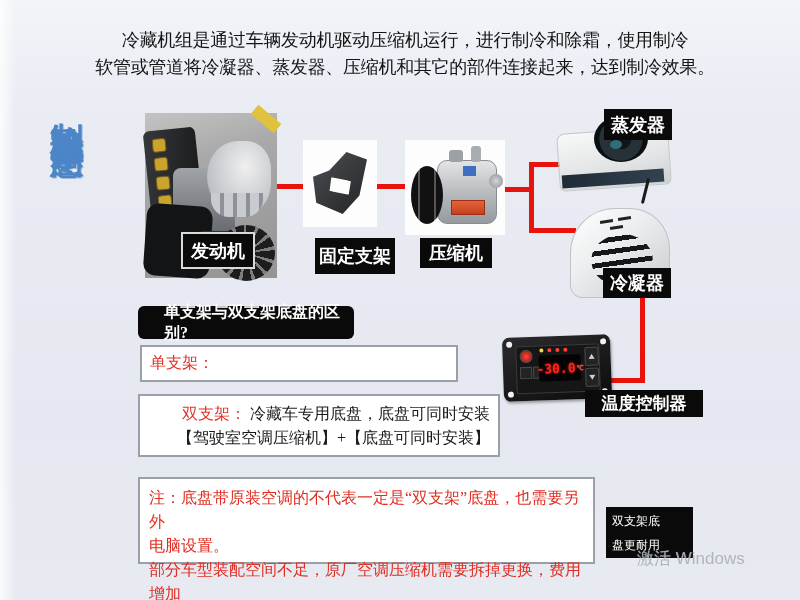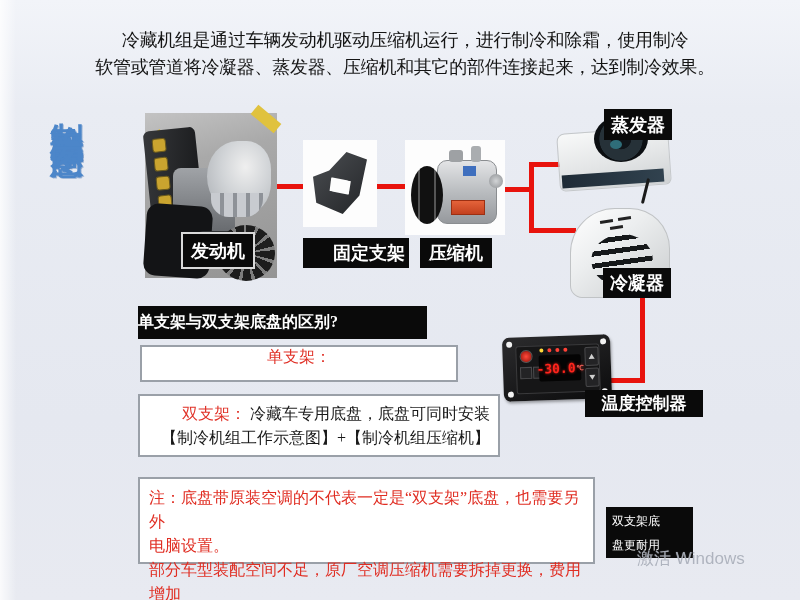--- a/index.html
+++ b/index.html
@@ -43,21 +43,21 @@
   .eng-wheel{left:72px;top:112px;width:58px;height:56px;border-radius:50%;
      background:repeating-conic-gradient(#1d1d1d 0 20deg,#7d7d7d 20deg 28deg);}
   .eng-hub{left:94px;top:134px;width:14px;height:14px;border-radius:50%;background:#b3b3b3;}
   .lbl-engine{left:181px;top:232px;width:70px;height:33px;border:2px solid #d9d9d9;}
   .bracket{left:303px;top:140px;width:74px;height:87px;background:#fdfdfd;}
   .brk-shape{left:10px;top:12px;width:54px;height:62px;
      background:linear-gradient(135deg,#4b4e52,#232528);
      clip-path:polygon(62% 0,100% 12%,86% 70%,55% 100%,6% 82%,0 40%,30% 30%);}
   .brk-hole{left:26px;top:38px;width:22px;height:16px;background:#fdfdfd;transform:rotate(18deg);
      clip-path:polygon(0 15%,90% 0,100% 85%,12% 100%);}
-  .lbl-bracket{left:303px;top:238px;width:80px;height:30px;padding-left:26px;}
+  .lbl-bracket{left:315px;top:238px;width:80px;height:36px;}
   .compressor{left:405px;top:140px;width:100px;height:95px;background:#fdfdfd;}
   .cmp-pulley{left:6px;top:26px;width:32px;height:58px;border-radius:50%;
      background:repeating-linear-gradient(90deg,#111 0 7px,#555 7px 9px,#111 9px 16px);}
   .cmp-body{left:32px;top:20px;width:58px;height:62px;border-radius:10px;border:1px solid #8a8d90;
      background:linear-gradient(180deg,#e3e4e6 0%,#b9bcbf 50%,#96999d 100%);}
   .cmp-fit1{left:44px;top:10px;width:14px;height:12px;border-radius:3px;background:#9ea1a4;}
   .cmp-fit2{left:66px;top:6px;width:10px;height:16px;border-radius:3px;background:#aaadb0;}
   .cmp-blue{left:58px;top:26px;width:13px;height:10px;background:#3f6fbe;}
   .cmp-red{left:46px;top:60px;width:32px;height:13px;border:1px solid #9c2f12;
      background:linear-gradient(#e4633a,#c4411f);}
@@ -96,23 +96,23 @@
      display:flex;align-items:center;justify-content:center;
      font-family:"DejaVu Sans Mono",monospace;font-size:13px;font-weight:bold;color:#ff241c;
      text-shadow:0 0 3px rgba(255,40,30,.85);}
   .ctl-unit{font-size:7px;color:#ff6a60;margin-left:1px;}
   .ctl-arrowbtn{left:82px;width:12px;height:17px;background:#232325;border:1px solid #4a4a4c;border-radius:2px;
      display:flex;align-items:center;justify-content:center;}
   .tri-up{width:0;height:0;border-left:3px solid transparent;border-right:3px solid transparent;border-bottom:5px solid #cfcfcf;}
   .tri-dn{width:0;height:0;border-left:3px solid transparent;border-right:3px solid transparent;border-top:5px solid #cfcfcf;}
   .lbl-controller{left:585px;top:390px;width:118px;height:27px;font-size:17px;}
   
-  .qbar{left:138px;top:306px;width:289px;height:33px;background:#0a0a0a;color:#fff;
-        font-size:16px;font-weight:bold;display:flex;align-items:center;padding-left:0;box-sizing:border-box;z-index:3;}
-  .wbox{background:#fff;border:2px solid #9aa0a8;box-sizing:border-box;color:#1a1a1a;z-index:3;flex-direction:column;}
+  .qbar{left:138px;top:306px;width:216px;height:33px;background:#0a0a0a;color:#fff;
+        font-size:16px;font-weight:bold;display:flex;align-items:center;padding-left:26px;box-sizing:border-box;z-index:3;border-radius:6px;}
+  .wbox{background:#fff;border:2px solid #9aa0a8;box-sizing:border-box;color:#1a1a1a;z-index:3;}
   .single-box{left:140px;top:345px;width:318px;height:37px;font-size:16px;display:flex;align-items:center;padding:0 8px;}
   .double-box{left:138px;top:394px;width:362px;height:63px;font-size:16px;line-height:24px;padding:6px 8px;text-align:right;}
   .term{color:#e03127;}
   .note-box{left:138px;top:477px;width:457px;height:87px;font-size:16px;line-height:24px;
             padding:7px 9px;color:#e02d22;}
   .badge{left:606px;top:507px;width:87px;height:51px;background:#0a0a0a;color:#fff;
          font-size:12px;line-height:24px;padding:2px 6px;box-sizing:border-box;z-index:5;}
   
   .wm{font-family:"Liberation Sans","DejaVu Sans",sans-serif;color:rgba(166,172,184,.9);z-index:9;
       text-shadow:0 0 1px rgba(255,255,255,.5);}
@@ -226,21 +226,21 @@
 
   <div class="abs wbox single-box">
     <span class="term">单支架：</span>
   </div>
 
   <div class="abs wbox double-box">
     <div>
       <span class="term">双支架：</span>
       <span>冷藏车专用底盘，底盘可同时安装</span>
     </div>
-    <div>【制冷机组工作示意图】+【制冷机组压缩机】</div>
+    <div>【驾驶室空调压缩机】+【底盘可同时安装】</div>
   </div>
 
   <div class="abs wbox note-box">
     <div>注：底盘带原装空调的不代表一定是“双支架”底盘，也需要另外</div>
     <div>电脑设置。</div>
     <div>部分车型装配空间不足，原厂空调压缩机需要拆掉更换，费用增加</div>
   </div>
 
   <div class="abs badge">
     <div>双支架底</div>

